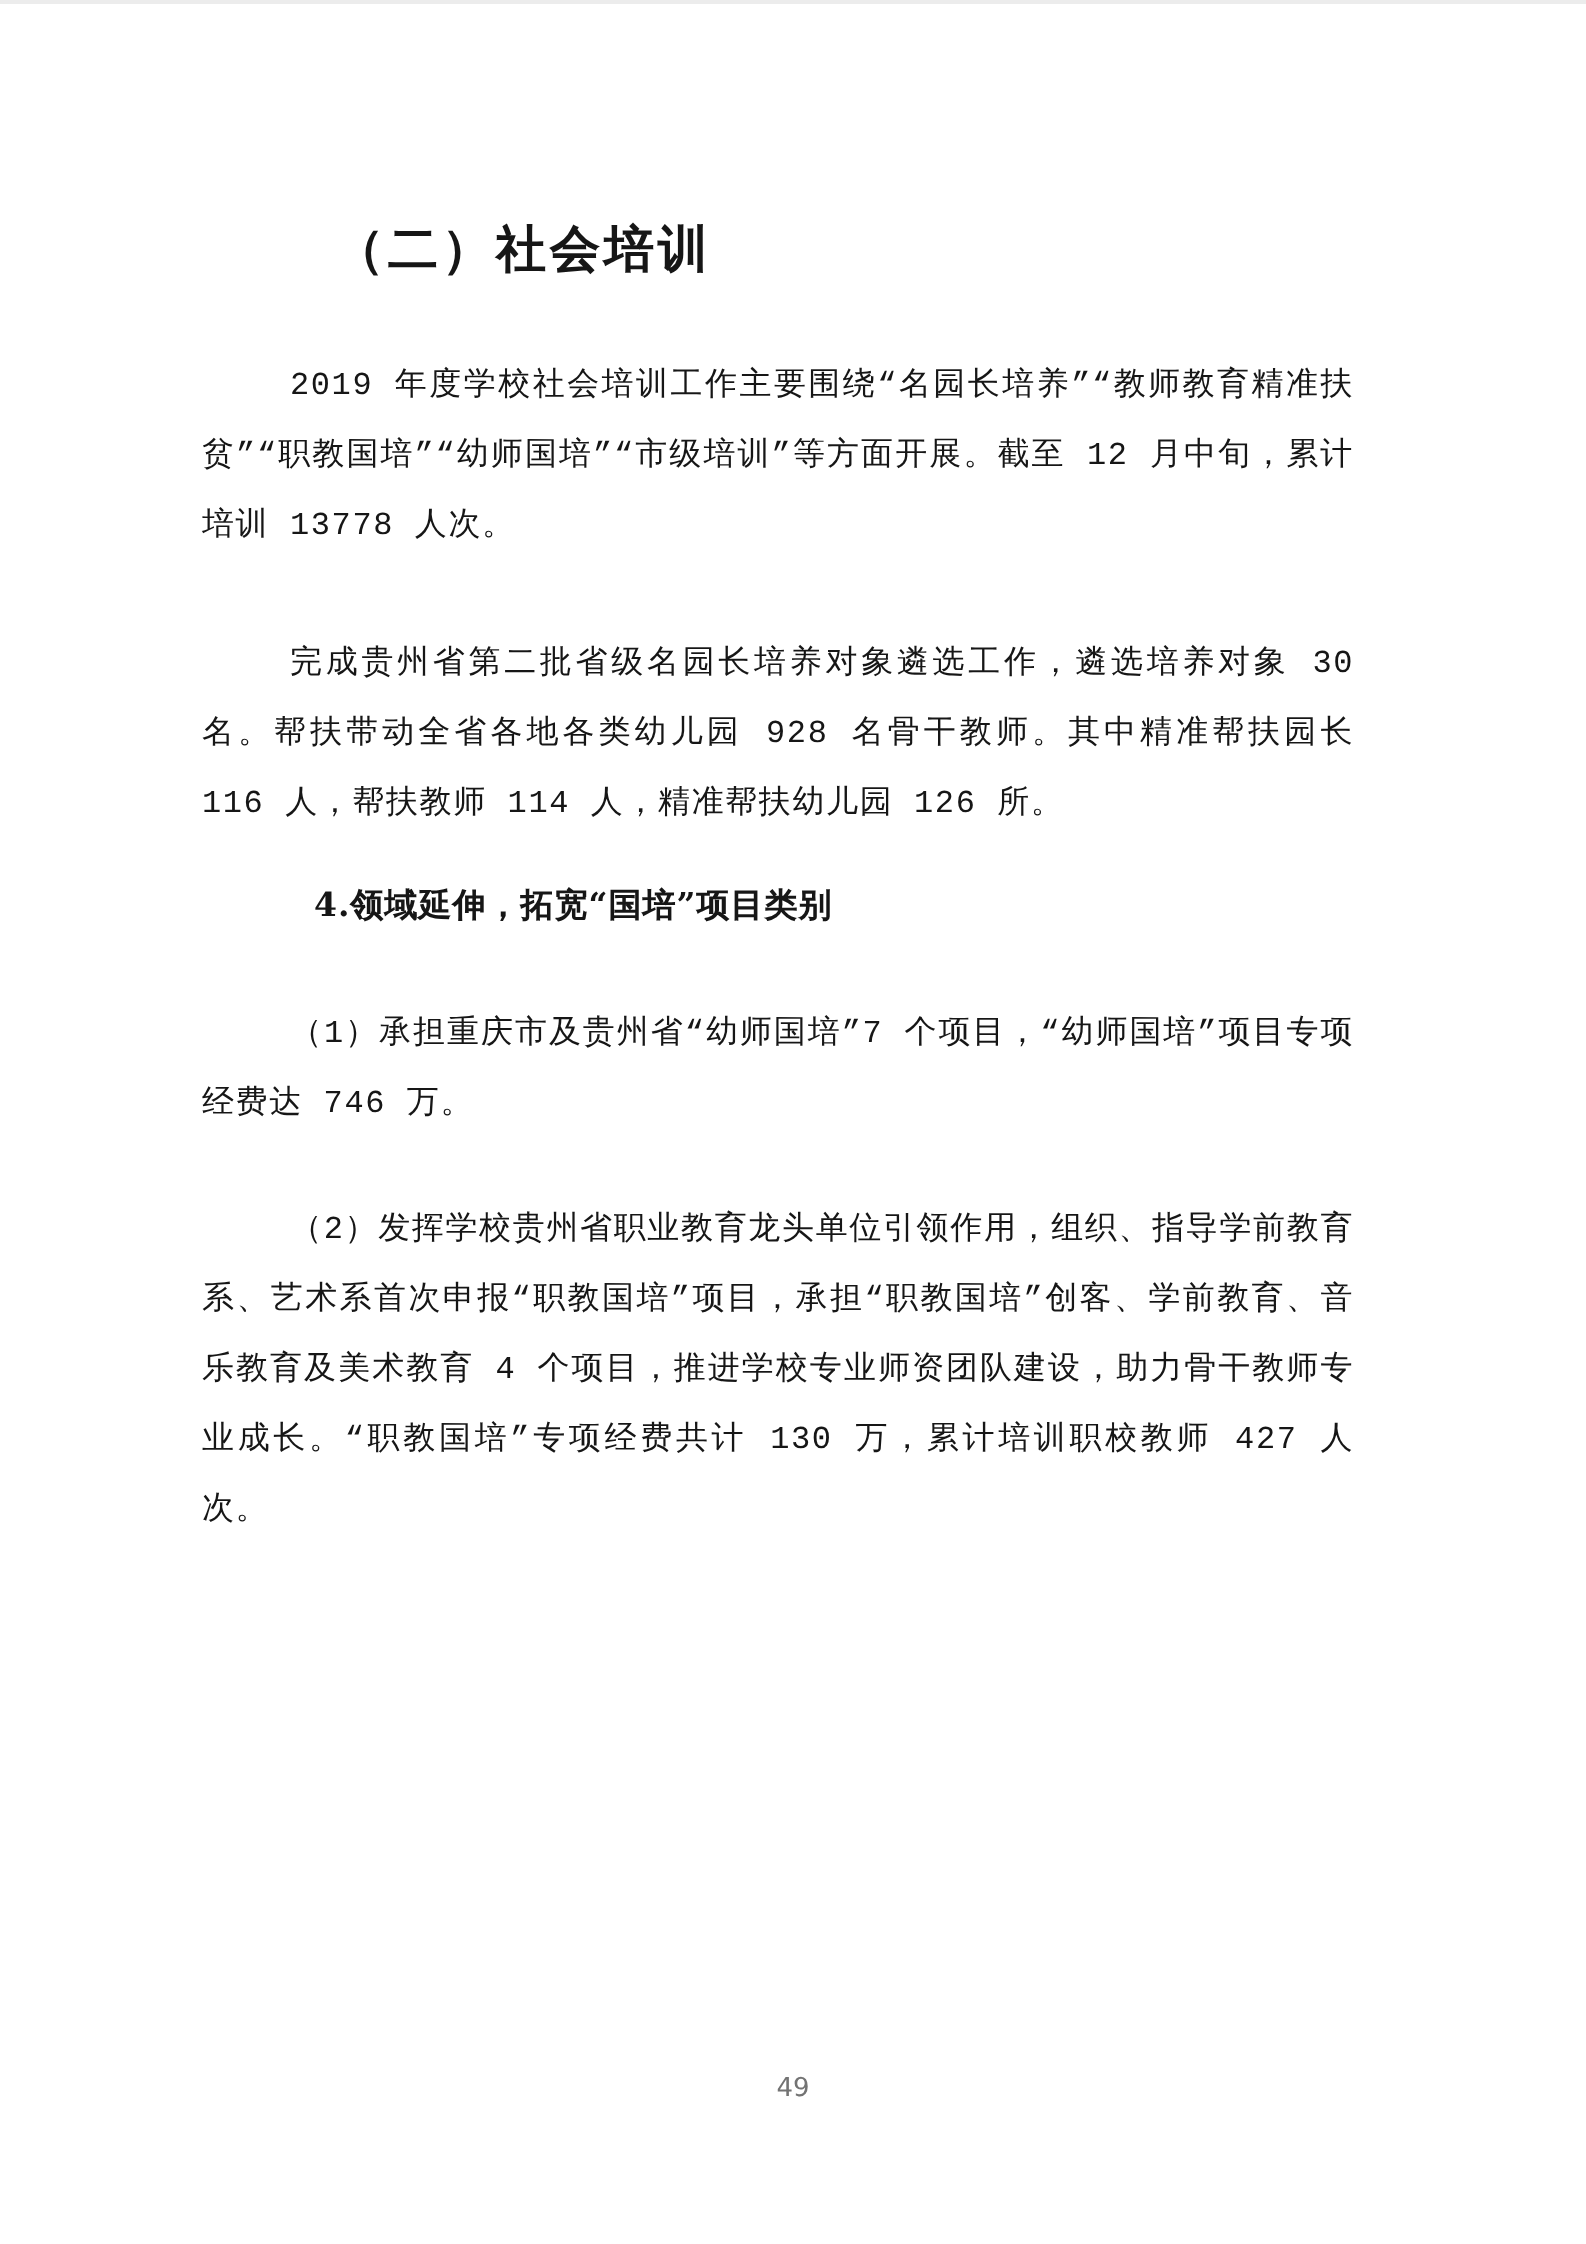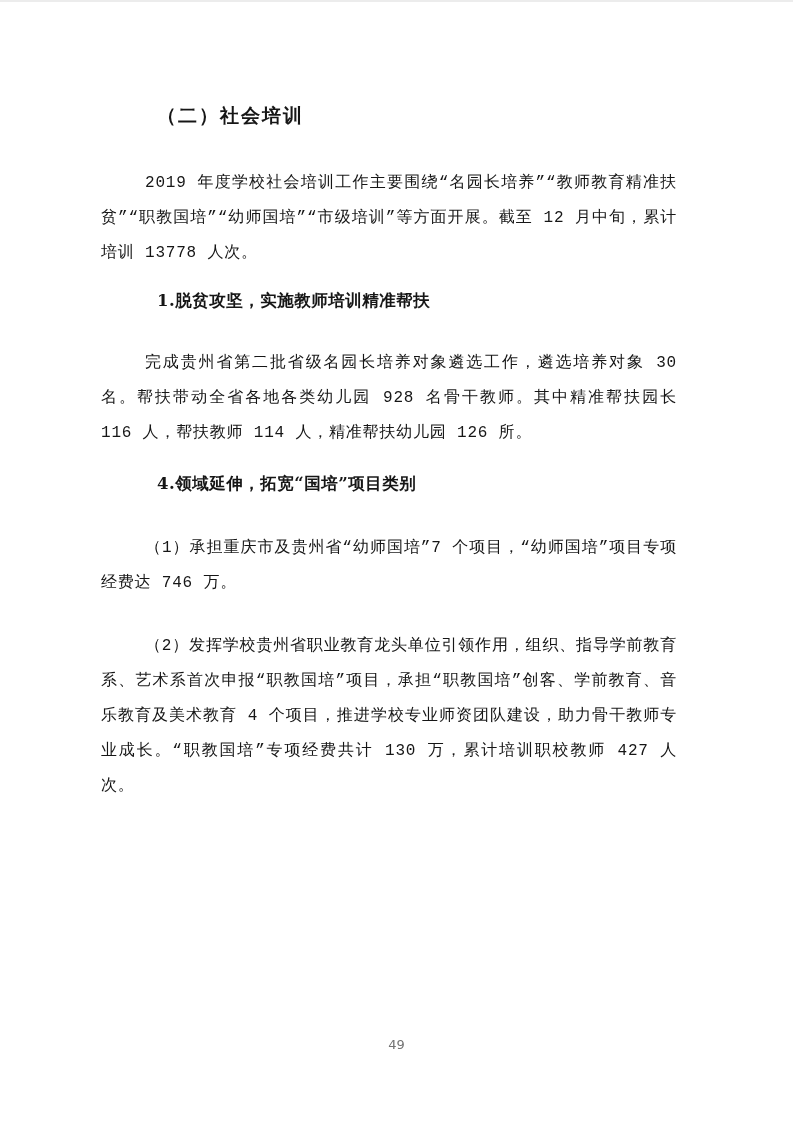--- a/index.html
+++ b/index.html
@@ -23,23 +23,23 @@
     width: 100%; height: 2px;
     background: #ececec;
   }
   .content {
     position: absolute;
     left: 101px;
     top: 101px;
     width: 576px;
   }
   .doc-heading {
-    margin: 0;
+    margin: 10px;
     padding-left: 56px;
-    font-size: 19px;
+    font-size: 25px;
     line-height: 28px;
     font-weight: bold;
     letter-spacing: 2px;
   }
   .body-par {
     margin: 37px 0 0 0;
     font-size: 16px;
     line-height: 35px;
     text-align: justify;
     text-indent: 44px;
@@ -78,21 +78,20 @@
 <body>
 
 <div class="page">
   <div class="scan-edge"></div>
 
   <div class="content">
     <h2 class="doc-heading">（二）社会培训</h2>
 
     <p class="body-par par-1">2019 年度学校社会培训工作主要围绕“名园长培养”“教师教育精准扶贫”“职教国培”“幼师国培”“市级培训”等方面开展。截至 12 月中旬，累计培训 13778 人次。</p>
 
-    <h3 class="sub-heading sub-1">1.脱贫攻坚，实施教师培训精准帮扶</h3>
 
 
 
     <p class="body-par par-3">完成贵州省第二批省级名园长培养对象遴选工作，遴选培养对象 30 名。帮扶带动全省各地各类幼儿园 928 名骨干教师。其中精准帮扶园长 116 人，帮扶教师 114 人，精准帮扶幼儿园 126 所。</p>
 
     <h3 class="sub-heading sub-3">4.领域延伸，拓宽“国培”项目类别</h3>
 
     <p class="body-par par-4">（1）承担重庆市及贵州省“幼师国培”7 个项目，“幼师国培”项目专项经费达 746 万。</p>
 
     <p class="body-par par-5">（2）发挥学校贵州省职业教育龙头单位引领作用，组织、指导学前教育系、艺术系首次申报“职教国培”项目，承担“职教国培”创客、学前教育、音乐教育及美术教育 4 个项目，推进学校专业师资团队建设，助力骨干教师专业成长。“职教国培”专项经费共计 130 万，累计培训职校教师 427 人次。</p>

